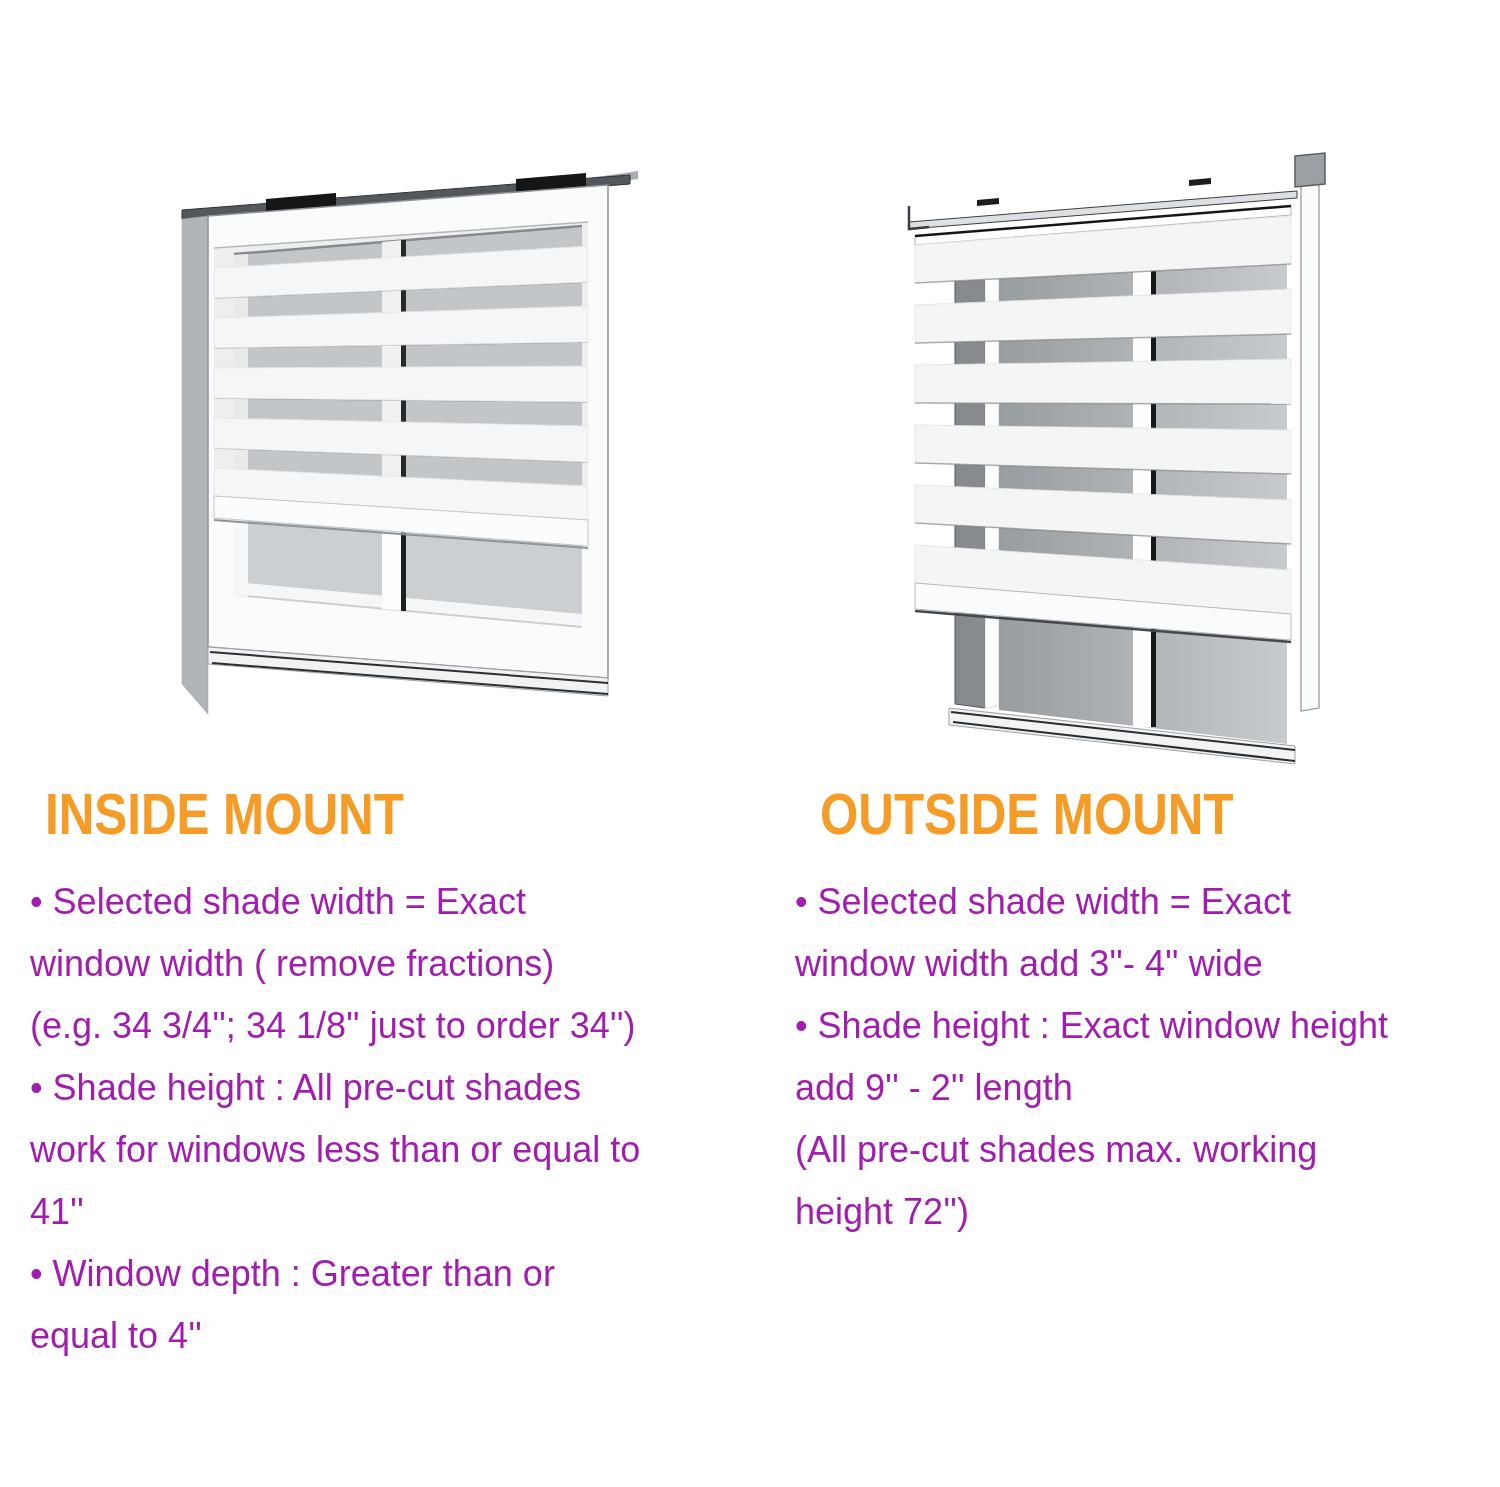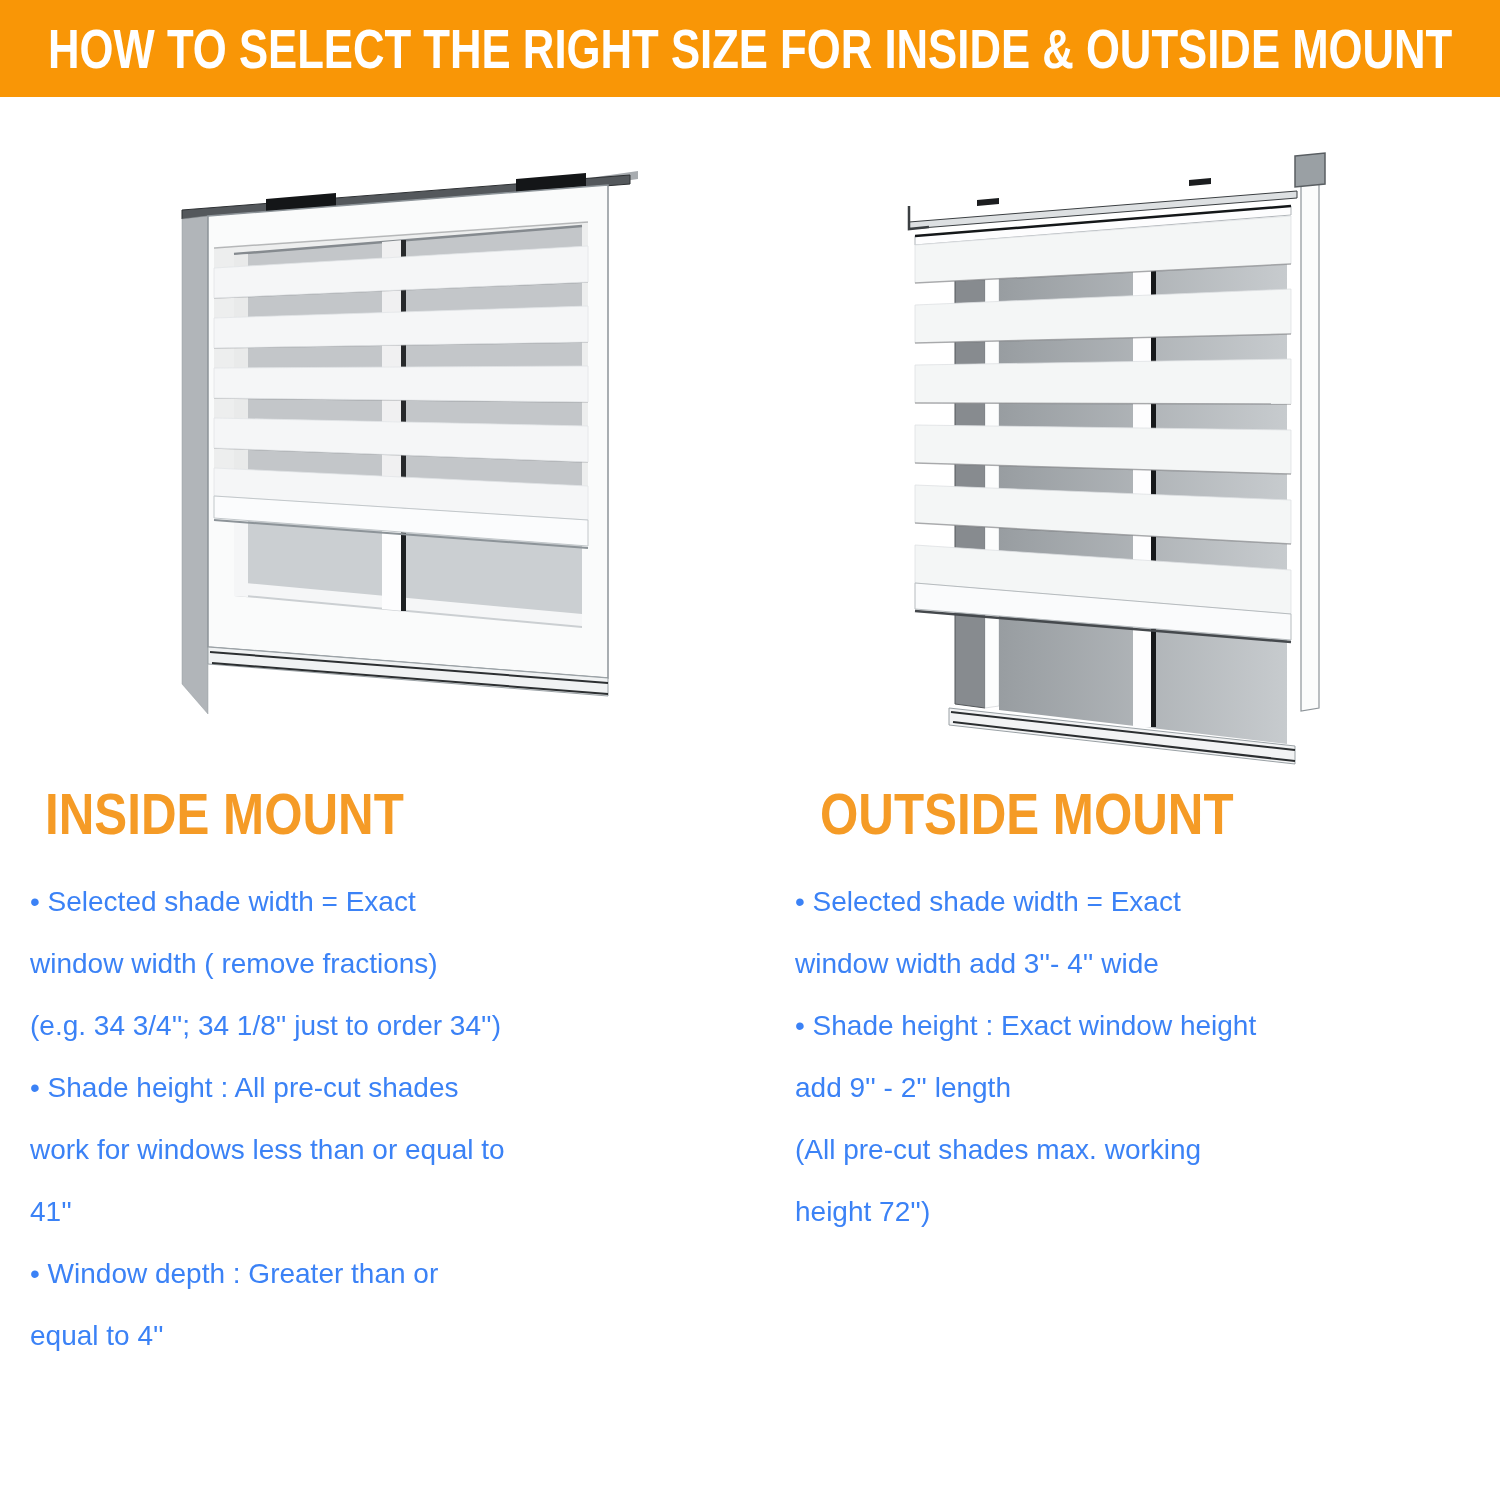--- a/index.html
+++ b/index.html
@@ -43,42 +43,39 @@
   .heading-outside{left:820px;top:780px;}
   .bullet-col{
     position:absolute;
     top:871px;
     margin:0;
   }
   .col-inside{left:30px;width:715px;}
   .col-outside{left:795px;width:690px;}
   .bullet-col p{
     margin:0;
-    font-size:28px;
+    font-size:36px;
     line-height:62px;
-    color:#3b82f6;
+    color:#a21caf;
     white-space:pre-line;
   }
   .footer-note{
     position:absolute;
     left:0;top:1440px;width:1500px;
     text-align:center;
     margin:0;
     font-size:32px;
     color:#101010;
   }
 </style>
 </head>
 <body>
 
 <div class="page">
 
-  <header class="banner">
-    <h1>HOW TO SELECT THE RIGHT SIZE FOR INSIDE &amp; OUTSIDE MOUNT</h1>
-  </header>
 
   <svg class="illus illus-left" width="480" height="612" viewBox="0 0 480 612">
     <g>
       <polygon points="428,19 470,13 470,21 428,27" fill="#a8acb0"></polygon>
       <polygon points="14,52 462,17 462,26 14,61" fill="#54585c" stroke="#2d3033" stroke-width="1"></polygon>
       <polygon points="98,41 168,35 168,48 98,54" fill="#141618"></polygon>
       <polygon points="348,21 418,15 418,28 348,34" fill="#141618"></polygon>
     </g>
     <g>
       <polygon points="14,61 40,58 40,556 14,526" fill="#b1b5b9" stroke="#969ca0" stroke-width="0.5"></polygon>

